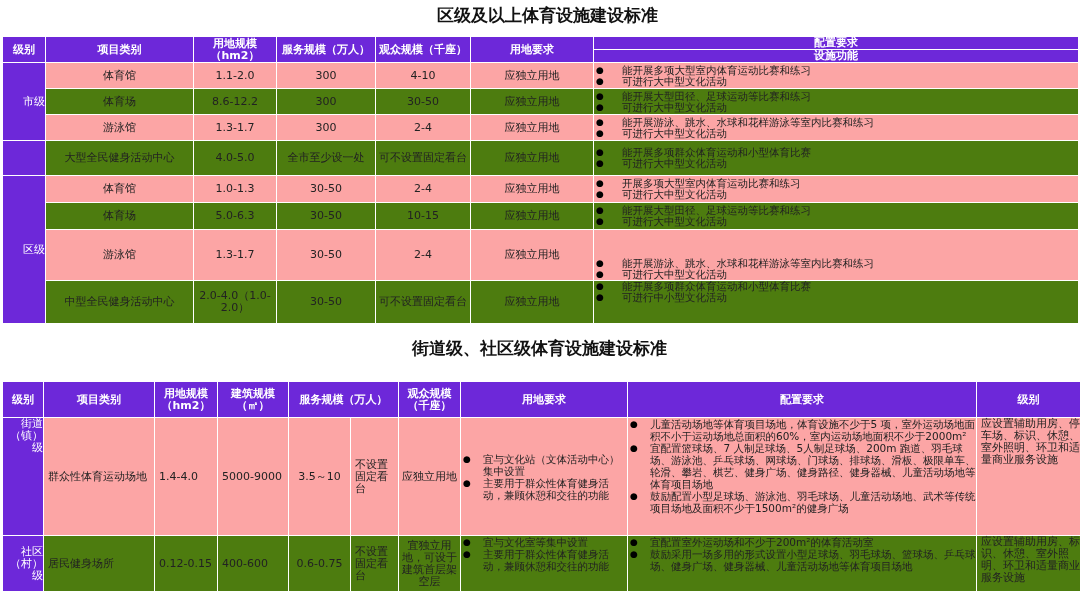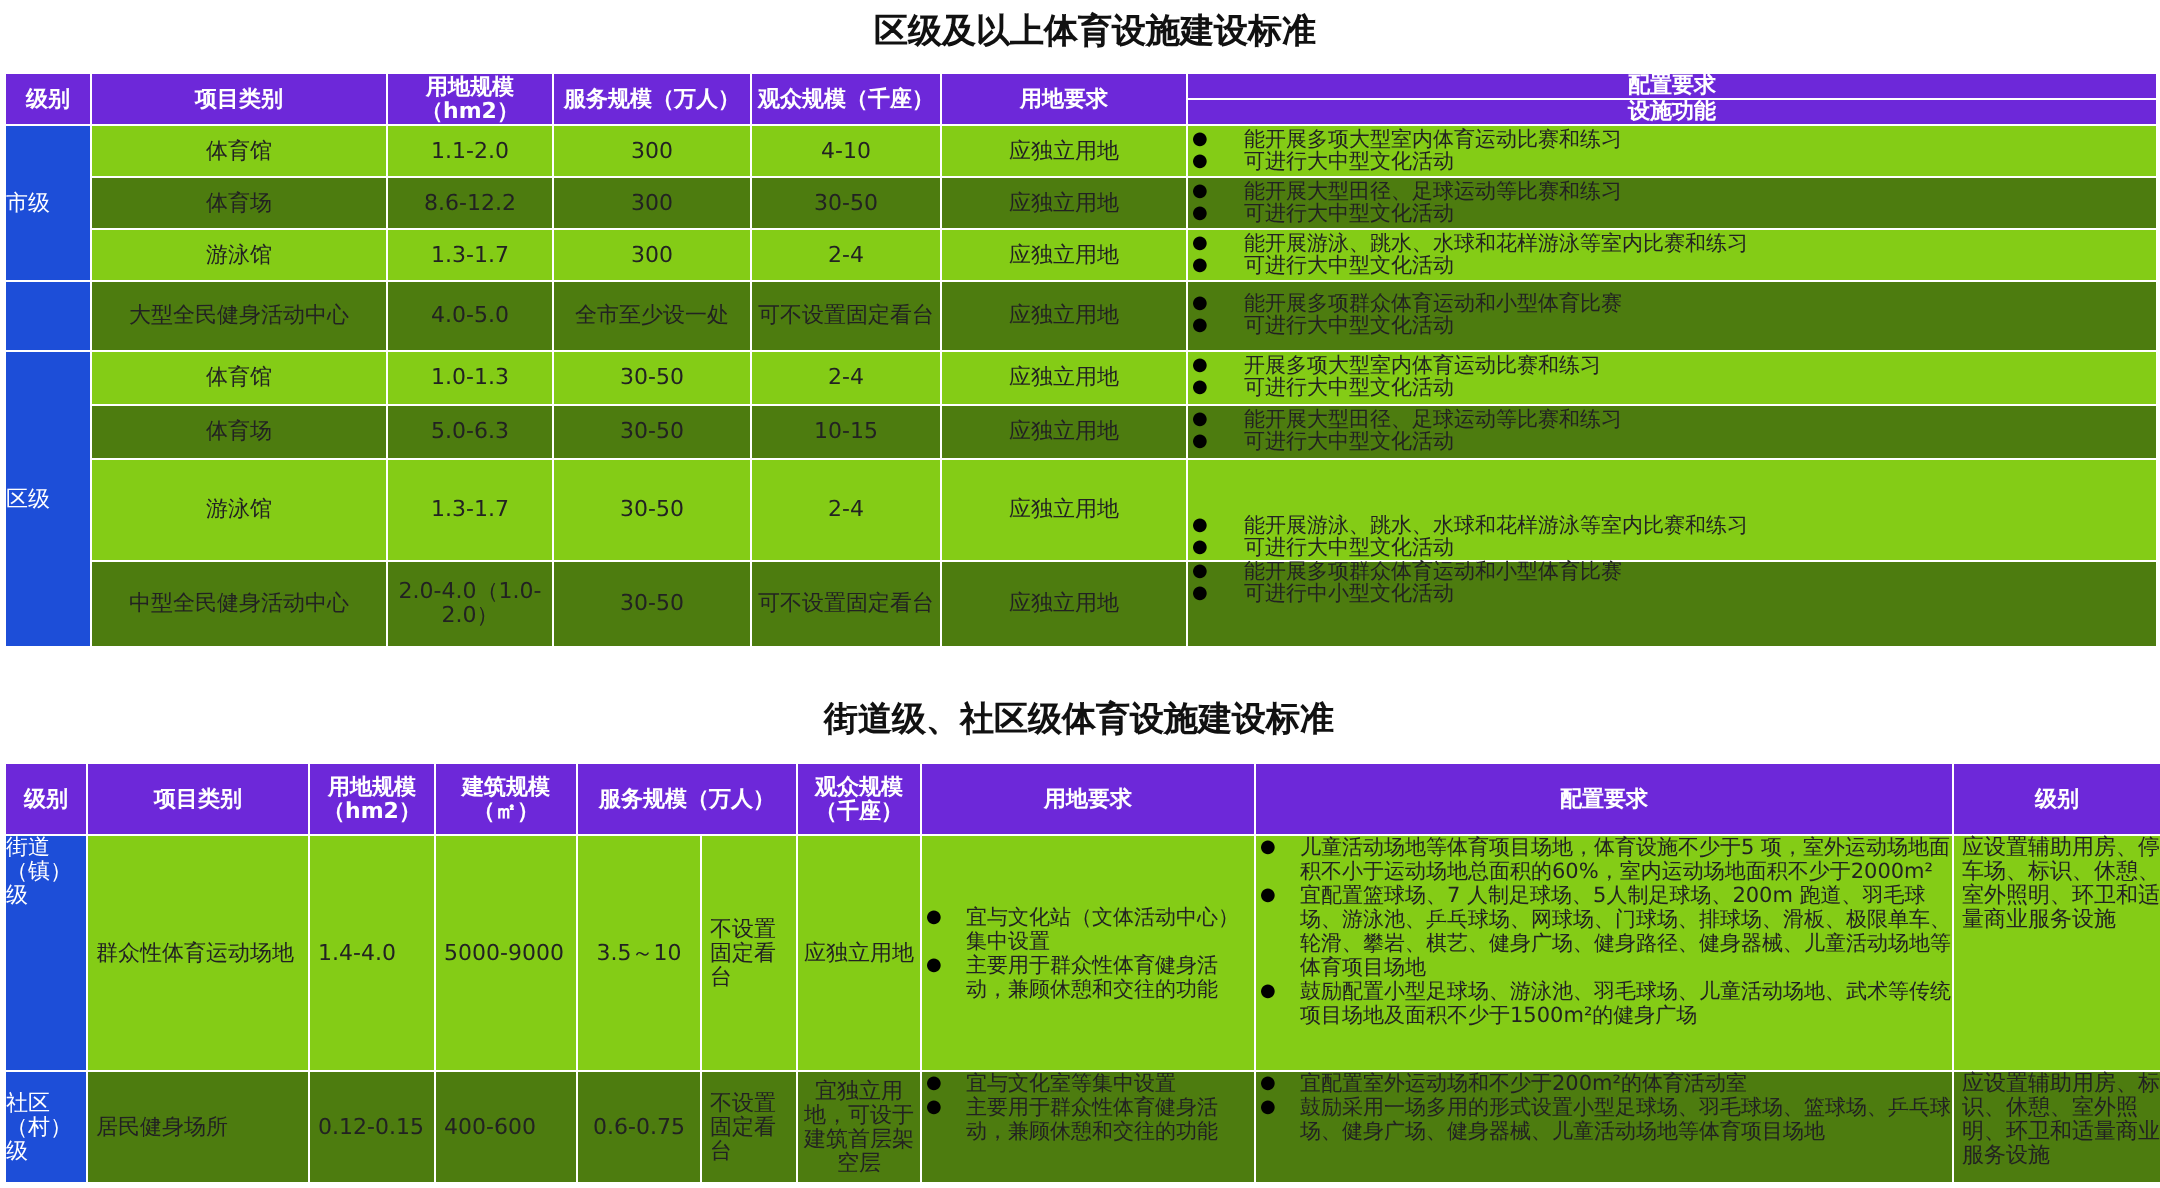--- a/index.html
+++ b/index.html
@@ -1,22 +1,22 @@
 <!DOCTYPE html>
 <html><head>
 <meta charset="utf-8">
 <style>
   * { box-sizing: border-box; margin: 0; padding: 0; }
   body { width: 1080px; height: 594px; background: #ffffff; font-family: "DejaVu Sans", sans-serif; color: #222; overflow: hidden; position: relative; }
   .title { position: absolute; font-weight: bold; font-size: 17px; color: #111; white-space: nowrap; }
   table { position: absolute; border-collapse: collapse; table-layout: fixed; }
   td, th { border: 1px solid #ffffff; font-size: 11px; line-height: 12px; vertical-align: middle; }
   th { background: #6d28d9; color: #ffffff; font-weight: bold; text-align: center; }
-  td.lvl { background: #1d4ed8; color: #ffffff; text-align: left; }
-  tr.light td:not(.lvl) { background: #84cc16; }
+  td.lvl { background: #6d28d9; color: #ffffff; text-align: right; }
+  tr.light td:not(.lvl) { background: #fca5a5; }
   tr.dark td:not(.lvl) { background: #4d7c0f; }
   td.c { text-align: center; }
   td.l { text-align: left; padding-left: 4px; }
   ul { list-style: none; }
   ul li { position: relative; padding-left: 28px; font-size: 10.5px; line-height: 11px; text-align: left; }
   ul li::before { content: "●"; position: absolute; left: 2px; font-size: 9px; color: #000; }
   .sub-head { display: block; }
   .sub-head + .sub-head { border-top: 1px solid #fff; }
   .t2 ul li { padding-left: 22px; font-size: 10.5px; line-height: 12px; }
 </style>
@@ -151,21 +151,21 @@
     <td style="vertical-align:top;">
           <ul>
             <li>能开展多项群众体育运动和小型体育比赛</li>
             <li>可进行中小型文化活动</li>
           </ul>
         </td>
   </tr>
 </tbody>
   </table>
 
-<div class="title" style="left:412px; top:348px;">街道级、社区级体育设施建设标准</div>
+<div class="title" style="left:412px; top:337px;">街道级、社区级体育设施建设标准</div>
 
 <table class="t2" style="left:2px; top:381px; width:1078px;">
   <colgroup>
     <col style="width:41px">
       <col style="width:111px">
       <col style="width:63px">
       <col style="width:71px">
       <col style="width:62px">
       <col style="width:48px">
       <col style="width:62px">

